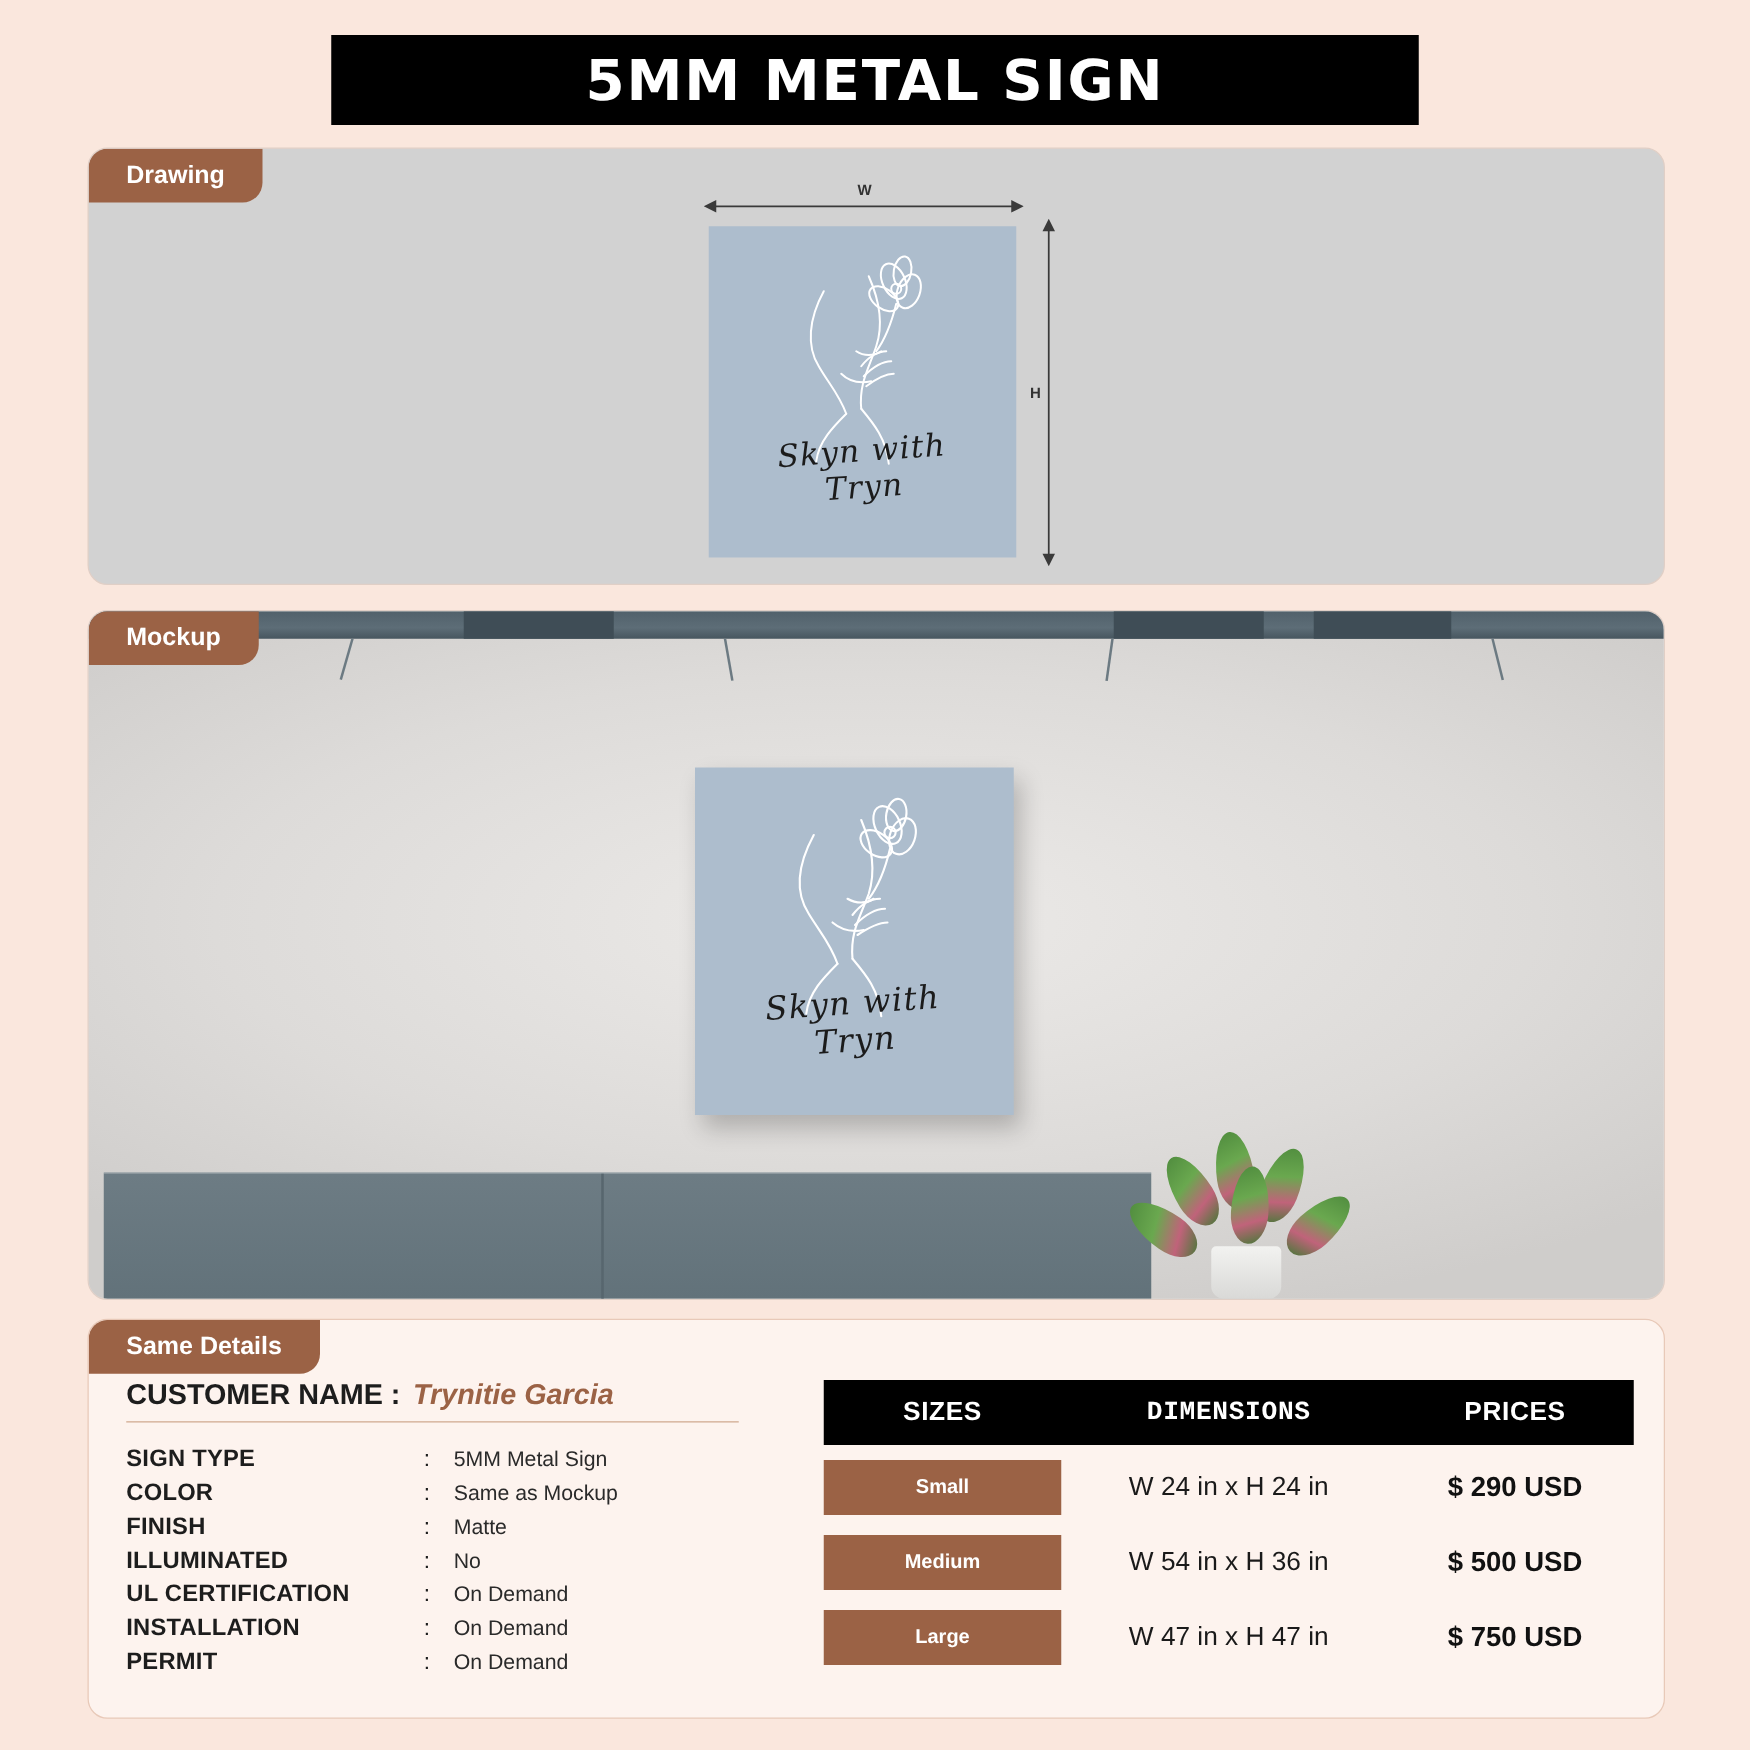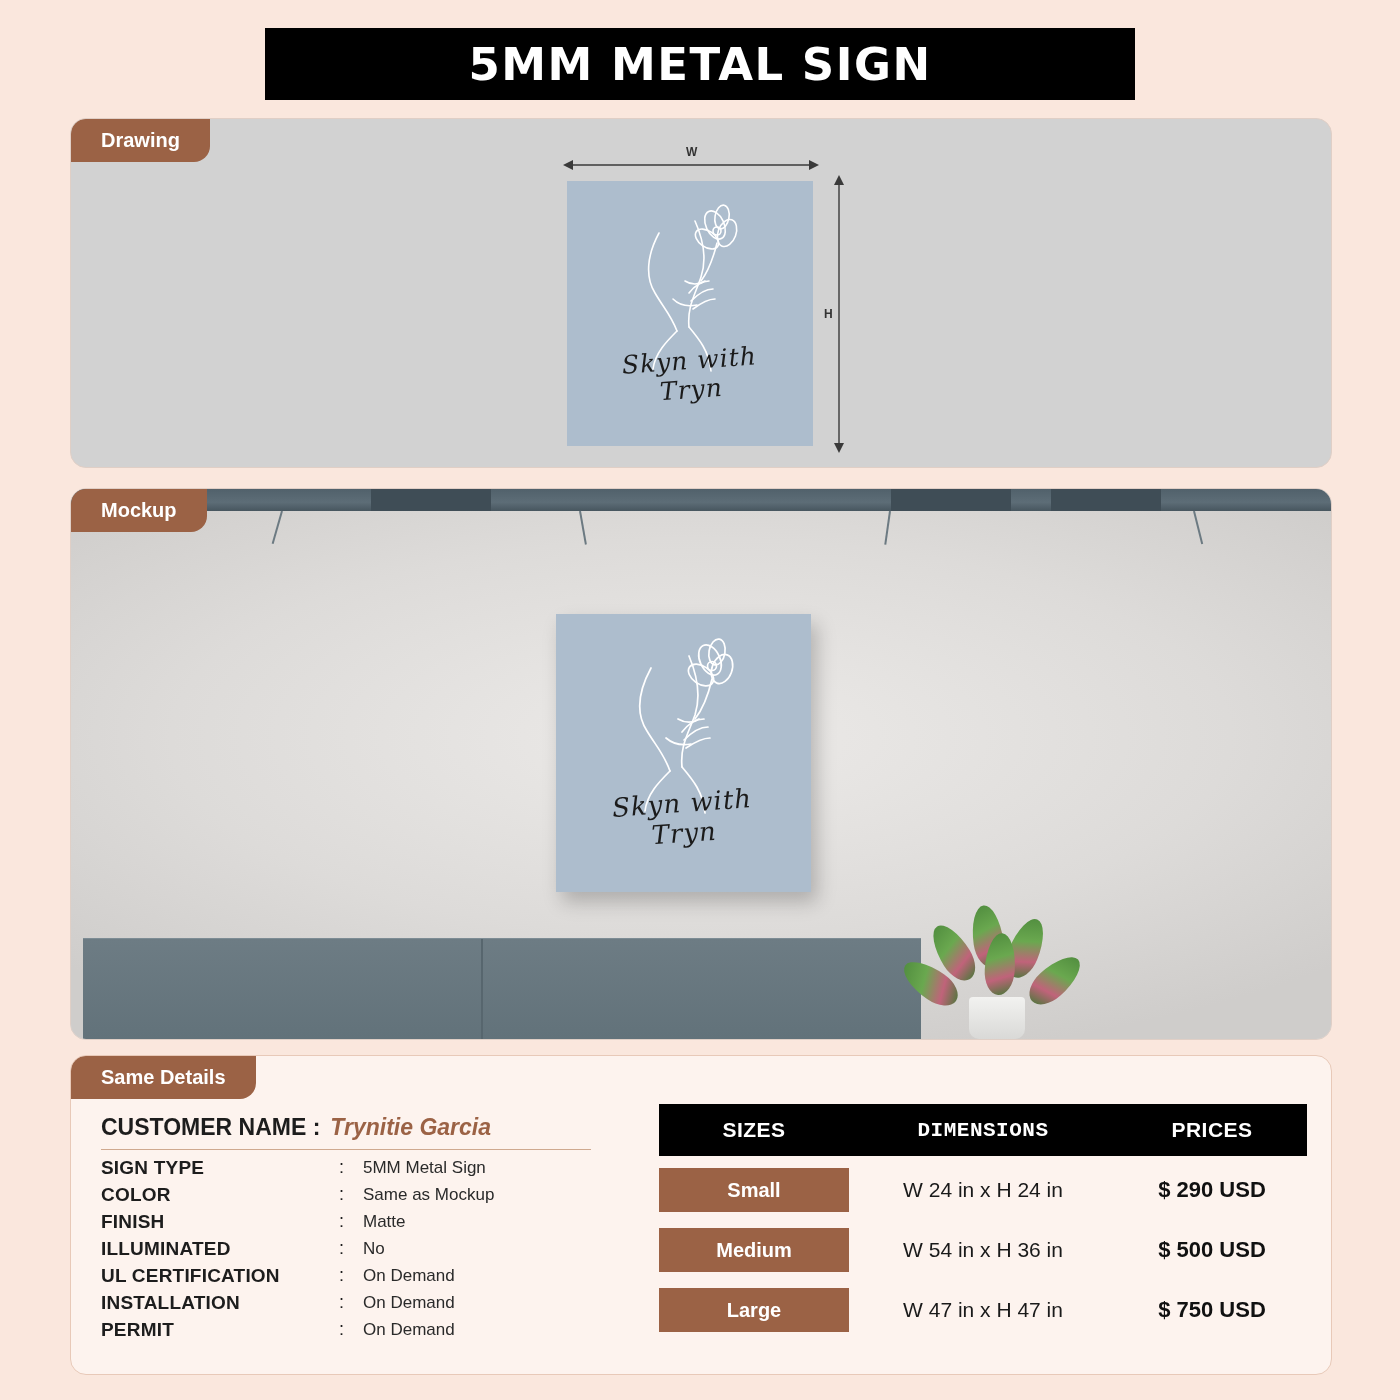--- a/index.html
+++ b/index.html
@@ -187,21 +187,21 @@
     left: 70px;
     top: 1055px;
     width: 1262px;
     height: 320px;
     background: #fdf3ee;
     border: 1.5px solid #e8c9b8;
   }
   .customer-row {
     position: absolute;
     left: 30px;
-    top: 58px;
+    top: 46px;
     width: 490px;
     border-bottom: 1.5px solid #cfa98f;
     padding-bottom: 8px;
     display: flex;
     align-items: baseline;
     gap: 10px;
   }
   .customer-label {
     font-size: 23px;
     font-weight: bold;
@@ -273,21 +273,21 @@
     margin-top: 8px;
   }
   .size-cell {
     width: 190px;
     background: #9b6245;
     color: #fff;
     height: 44px;
     display: flex;
     align-items: center;
     justify-content: center;
-    font-size: 20px;
+    font-size: 16px;
     font-weight: bold;
   }
   .dim-cell {
     width: 268px;
     text-align: center;
     font-size: 21px;
     color: #1a1a1a;
   }
   .price-cell {
     width: 190px;

